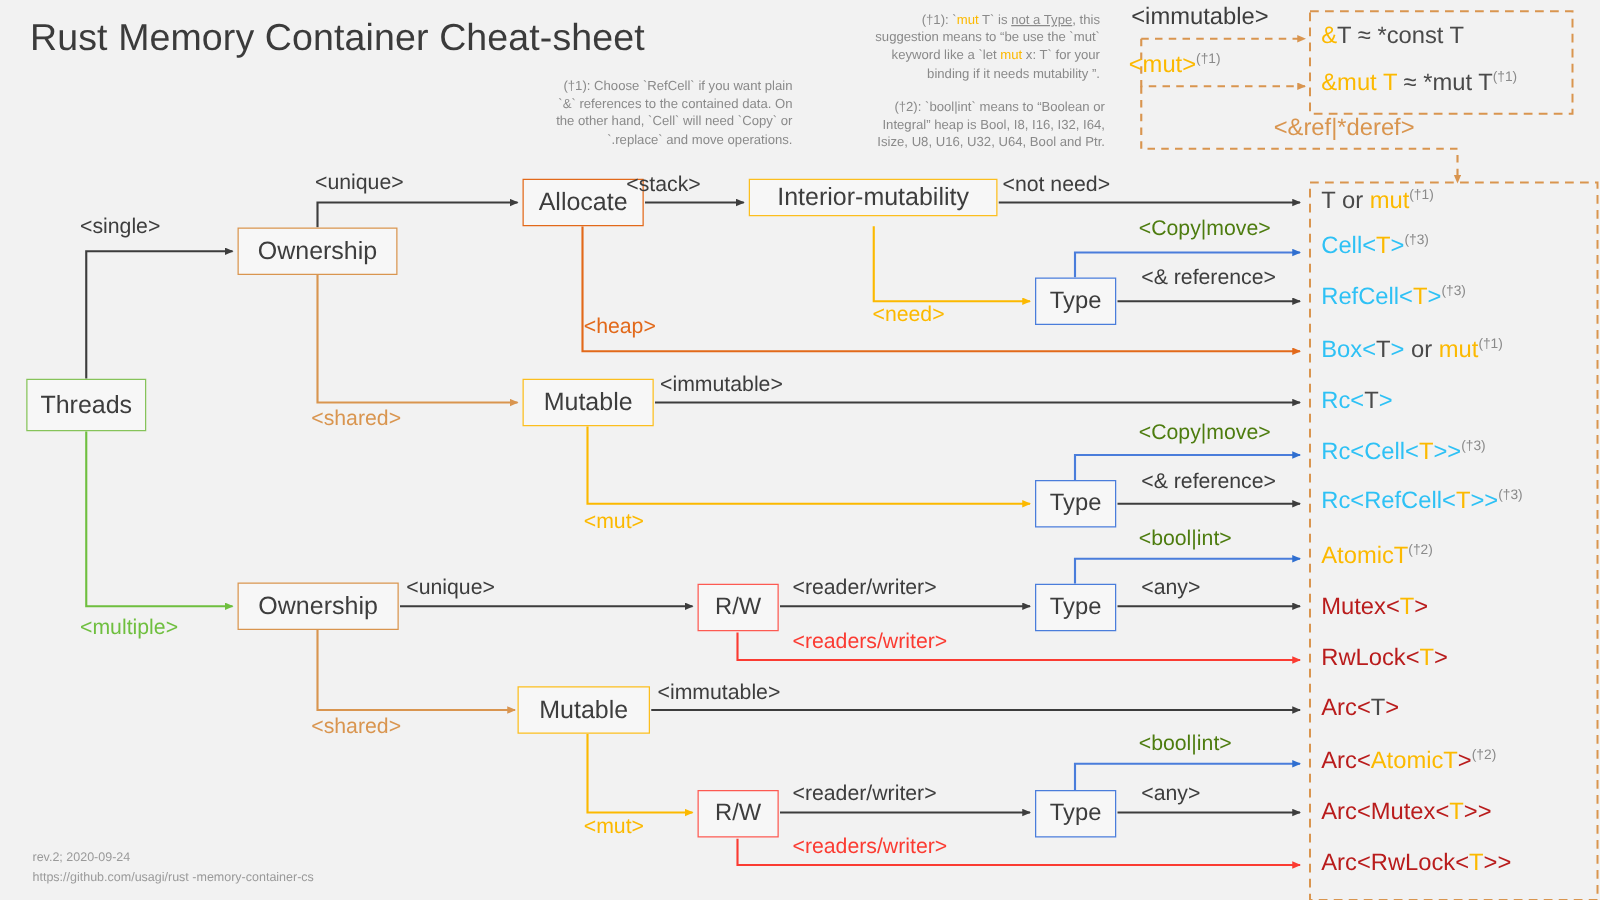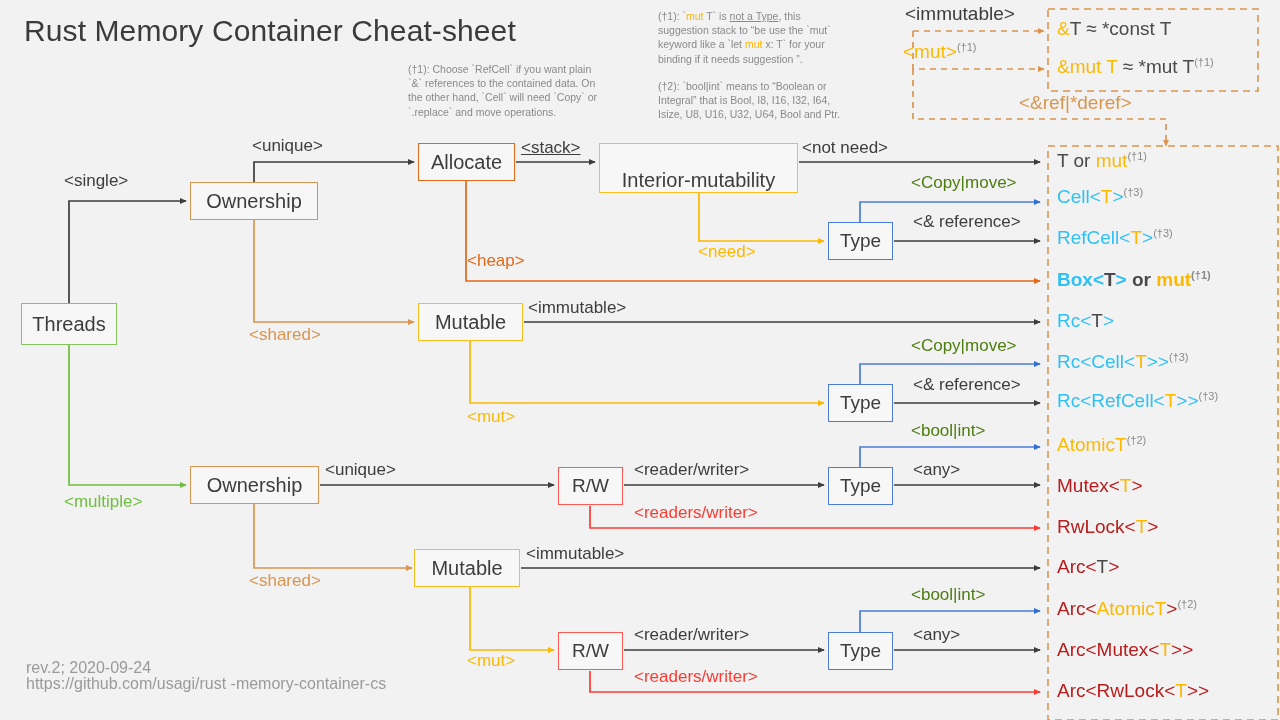--- a/index.html
+++ b/index.html
@@ -15,26 +15,27 @@
 
   .title{
     position:absolute;left:24px;top:14px;
     font-size:30px;color:#3b3b3b;letter-spacing:.1px;
     white-space:nowrap;
   }
   .note{
     position:absolute;
     font-size:10.5px;line-height:14.2px;color:#8a8a8a;
     width:auto;
+    text-align:right;
   }
   .note .hl{color:#fcb900;}
   .note .ul{text-decoration:underline;}
   .footer{
-    position:absolute;left:26px;top:660px;
-    font-size:16px;line-height:16px;color:#9a9a9a;
+    position:absolute;left:26px;top:679px;
+    font-size:10px;line-height:16px;color:#9a9a9a;
     white-space:pre-line;
   }
 
   
   .node{
     position:absolute;
     background:#f7f7f7;
     border:1.6px solid #999;
     display:flex;align-items:center;justify-content:center;
     color:#3d3d3d;
@@ -179,28 +180,28 @@
 
   <div class="note" style="left:408px;top:62px;width:226px;">
     <div>(†1): Choose `RefCell` if you want plain</div>
     <div>`&amp;` references to the contained data. On</div>
     <div>the other hand, `Cell` will need `Copy` or</div>
     <div>`.replace` and move operations.</div>
   </div>
 
   <div class="note" style="left:658px;top:9px;width:222px;">
     <div>(†1): `<span class="hl">mut</span> T` is <span class="ul">not a Type</span>, this</div>
-    <div>suggestion stack to “be use the `mut`</div>
+    <div>suggestion means to “be use the `mut`</div>
     <div>keyword like a `let <span class="hl">mut</span> x: T` for your</div>
-    <div>binding if it needs suggestion ”.</div>
+    <div>binding if it needs mutability ”.</div>
   </div>
 
   <div class="note" style="left:658px;top:79px;width:226px;">
     <div>(†2): `bool|int` means to “Boolean or</div>
-    <div>Integral” that is Bool, I8, I16, I32, I64,</div>
+    <div>Integral” heap is Bool, I8, I16, I32, I64,</div>
     <div>Isize, U8, U16, U32, U64,  Bool and Ptr.</div>
   </div>
 
   <div class="footer">rev.2; 2020-09-24
 https://github.com/usagi/rust -memory-container-cs</div>
 
   <div class="res" style="left:1057px;top:18px;">
     <span class="c-yellow">&amp;</span><span class="c-gray">T ≈ *const T</span>
   </div>
   <div class="res" style="left:1057px;top:56px;">
@@ -212,21 +213,21 @@
   </div>
 
   <div class="node n-tan" style="left:190px;top:182px;width:128px;height:38px;">
     <span>Ownership</span>
   </div>
 
   <div class="node n-orange" style="left:418px;top:143px;width:97px;height:38px;">
     <span>Allocate</span>
   </div>
 
-  <div class="node n-yellow" style="left:599px;top:143px;width:199px;height:50px;align-items:flex-end;">
+  <div class="node n-yellow" style="left:599px;top:143px;width:199px;height:30px;">
     <span>Interior-mutability</span>
   </div>
 
   <div class="node n-yellow" style="left:418px;top:303px;width:105px;height:38px;">
     <span>Mutable</span>
   </div>
 
   <div class="node n-blue n-sm" style="left:828px;top:222px;width:65px;height:38px;">
     <span>Type</span>
   </div>
@@ -258,21 +259,21 @@
   <div class="node n-blue n-sm" style="left:828px;top:632px;width:65px;height:38px;">
     <span>Type</span>
   </div>
 
   <div class="lbl l-gray" style="left:64px;top:171px;">&lt;single&gt;</div>
   <div class="lbl l-green" style="left:64px;top:492px;">&lt;multiple&gt;</div>
 
   <div class="lbl l-gray" style="left:252px;top:136px;">&lt;unique&gt;</div>
   <div class="lbl l-tan" style="left:249px;top:325px;">&lt;shared&gt;</div>
 
-  <div class="lbl l-gray" style="left:521px;top:138px;text-decoration:underline;">&lt;stack&gt;</div>
+  <div class="lbl l-gray" style="left:501px;top:138px;">&lt;stack&gt;</div>
   <div class="lbl l-orange" style="left:467px;top:251px;">&lt;heap&gt;</div>
 
   <div class="lbl l-gray" style="left:802px;top:138px;">&lt;not need&gt;</div>
   <div class="lbl l-yellow" style="left:698px;top:242px;">&lt;need&gt;</div>
 
   <div class="lbl l-blue" style="left:911px;top:173px;">&lt;Copy|move&gt;</div>
   <div class="lbl l-gray" style="left:913px;top:212px;">&lt;&amp; reference&gt;</div>
 
   <div class="lbl l-gray" style="left:528px;top:298px;">&lt;immutable&gt;</div>
   <div class="lbl l-yellow" style="left:467px;top:407px;">&lt;mut&gt;</div>
@@ -309,21 +310,21 @@
   </div>
 
   <div class="res" style="left:1057px;top:186px;">
     <span class="c-cyan">Cell&lt;</span><span class="c-yellow">T</span><span class="c-cyan">&gt;</span><span class="sup">(†3)</span>
   </div>
 
   <div class="res" style="left:1057px;top:227px;">
     <span class="c-cyan">RefCell&lt;</span><span class="c-yellow">T</span><span class="c-cyan">&gt;</span><span class="sup">(†3)</span>
   </div>
 
-  <div class="res" style="left:1057px;top:269px;font-weight:bold;">
+  <div class="res" style="left:1057px;top:269px;">
     <span class="c-cyan">Box&lt;</span><span class="c-gray">T</span><span class="c-cyan">&gt;</span><span class="c-gray"> or </span><span class="c-yellow">mut</span><span class="sup">(†1)</span>
   </div>
 
   <div class="res" style="left:1057px;top:310px;">
     <span class="c-cyan">Rc&lt;</span><span class="c-gray">T</span><span class="c-cyan">&gt;</span>
   </div>
 
   <div class="res" style="left:1057px;top:351px;">
     <span class="c-cyan">Rc&lt;Cell&lt;</span><span class="c-yellow">T</span><span class="c-cyan">&gt;&gt;</span><span class="sup">(†3)</span>
   </div>

